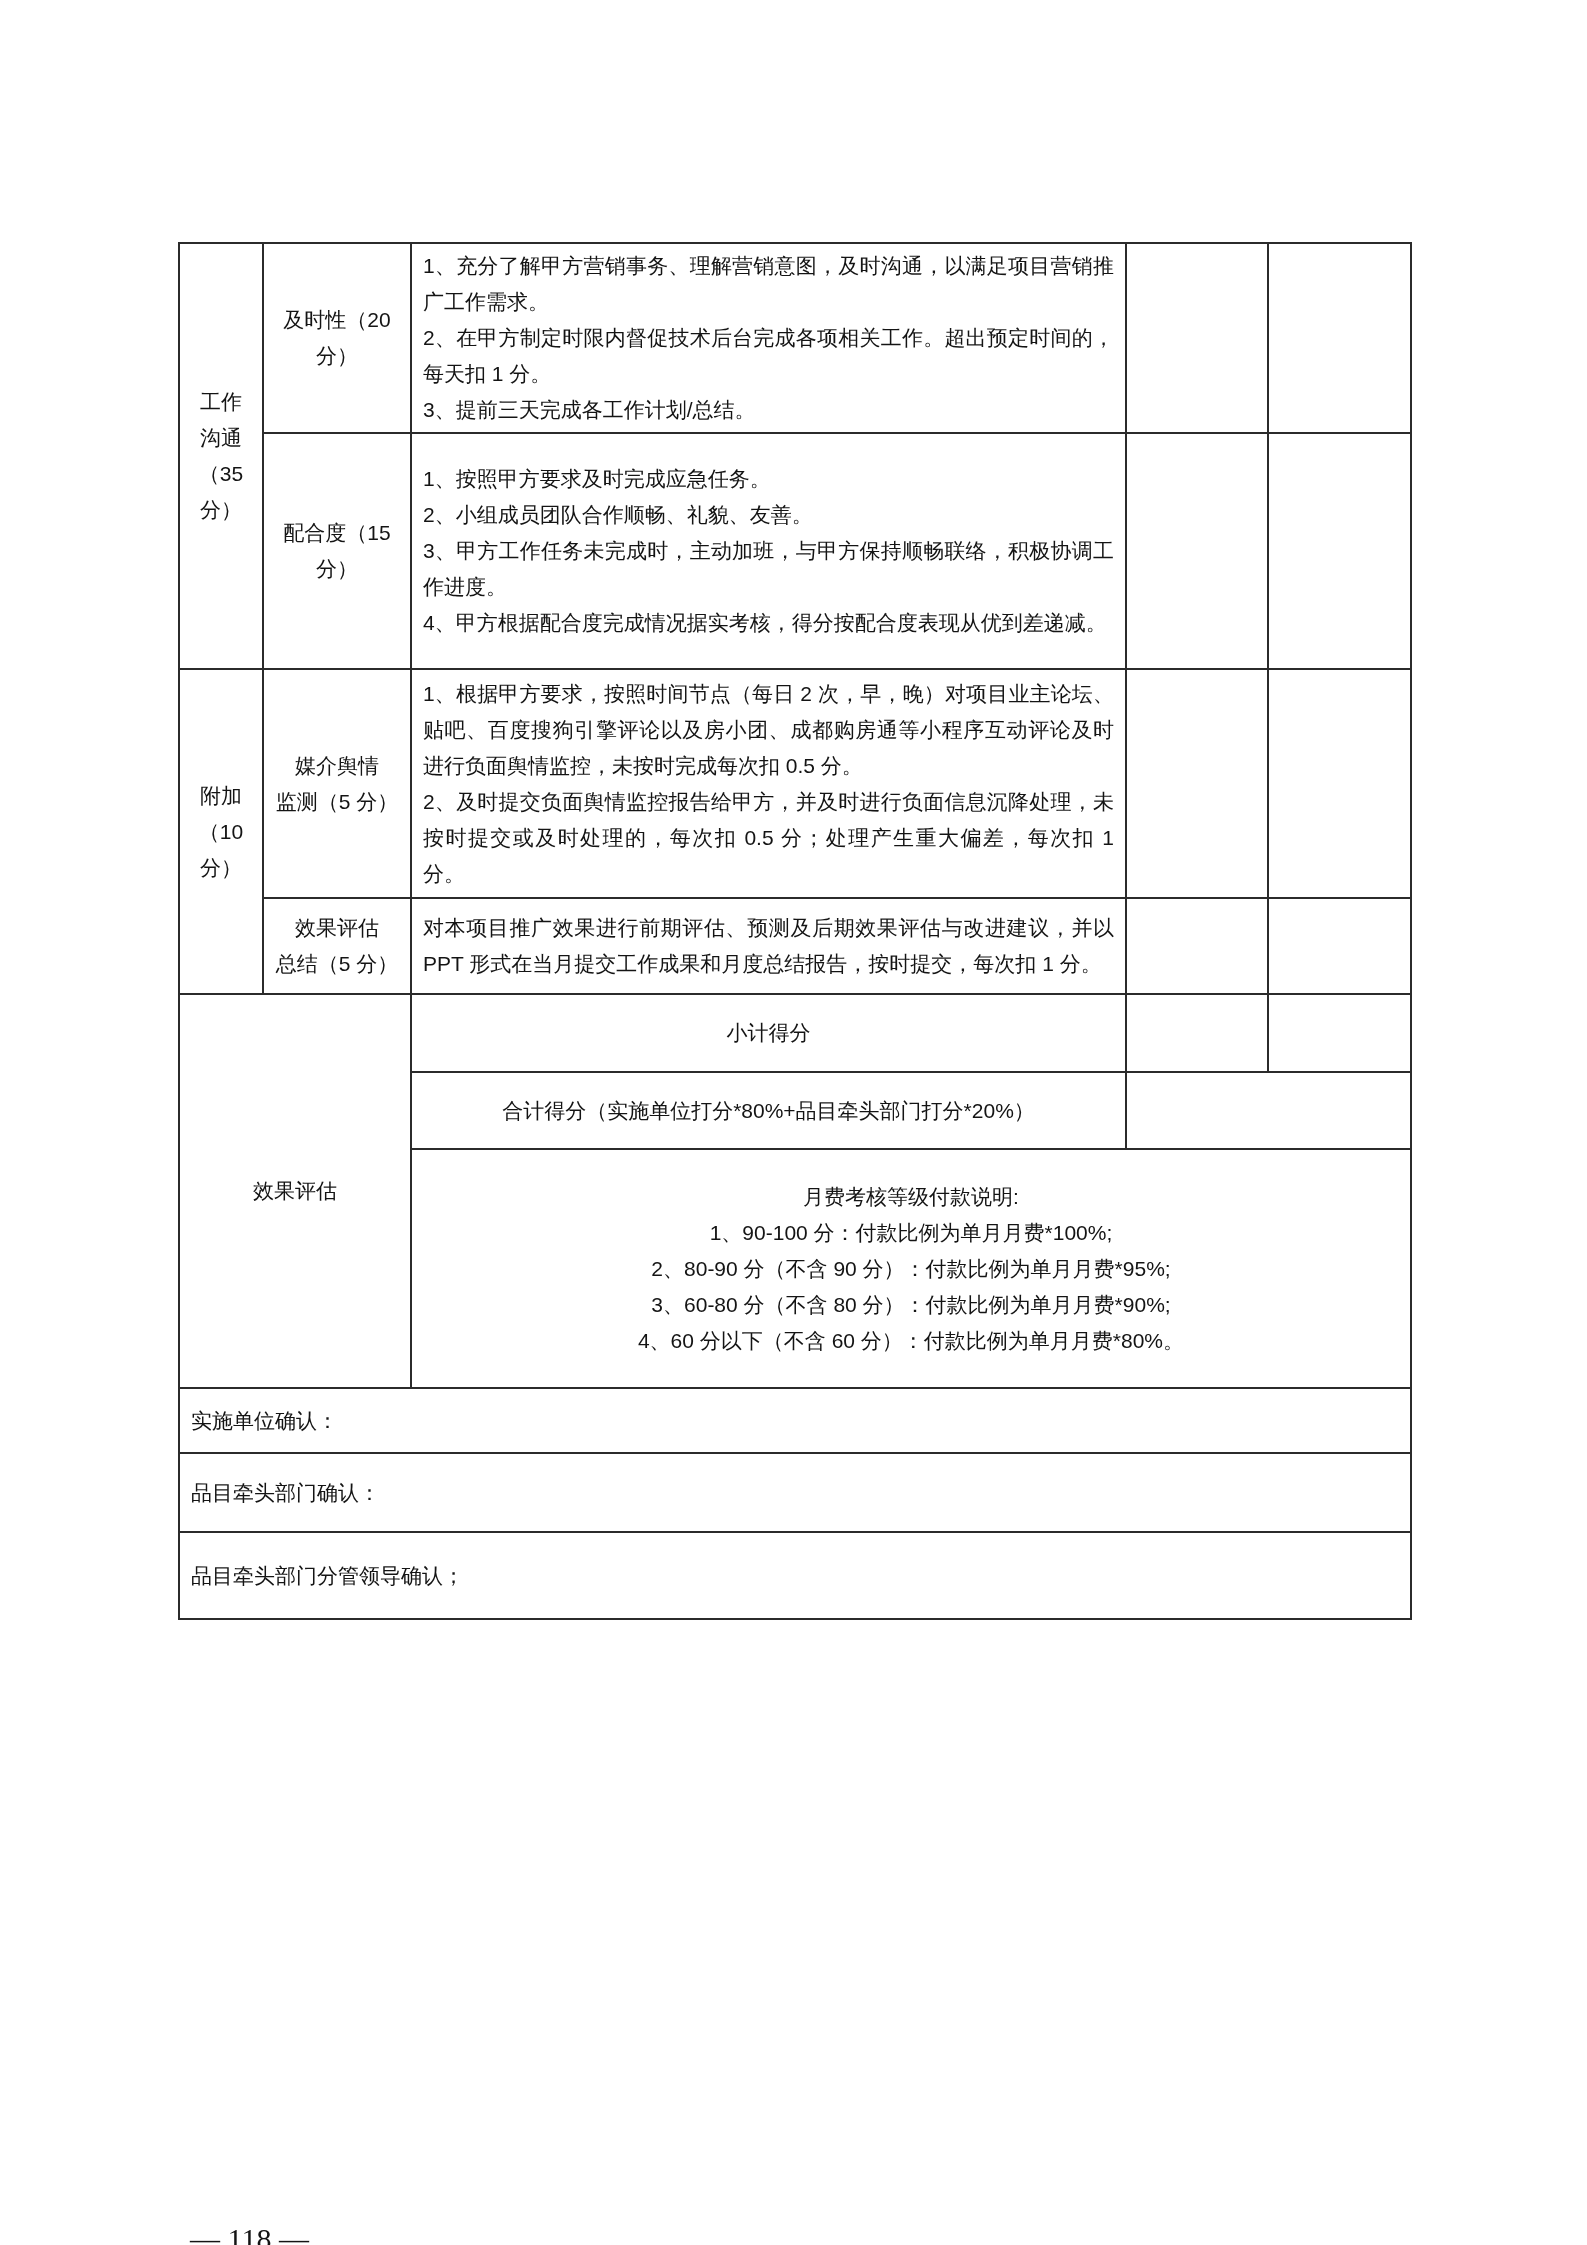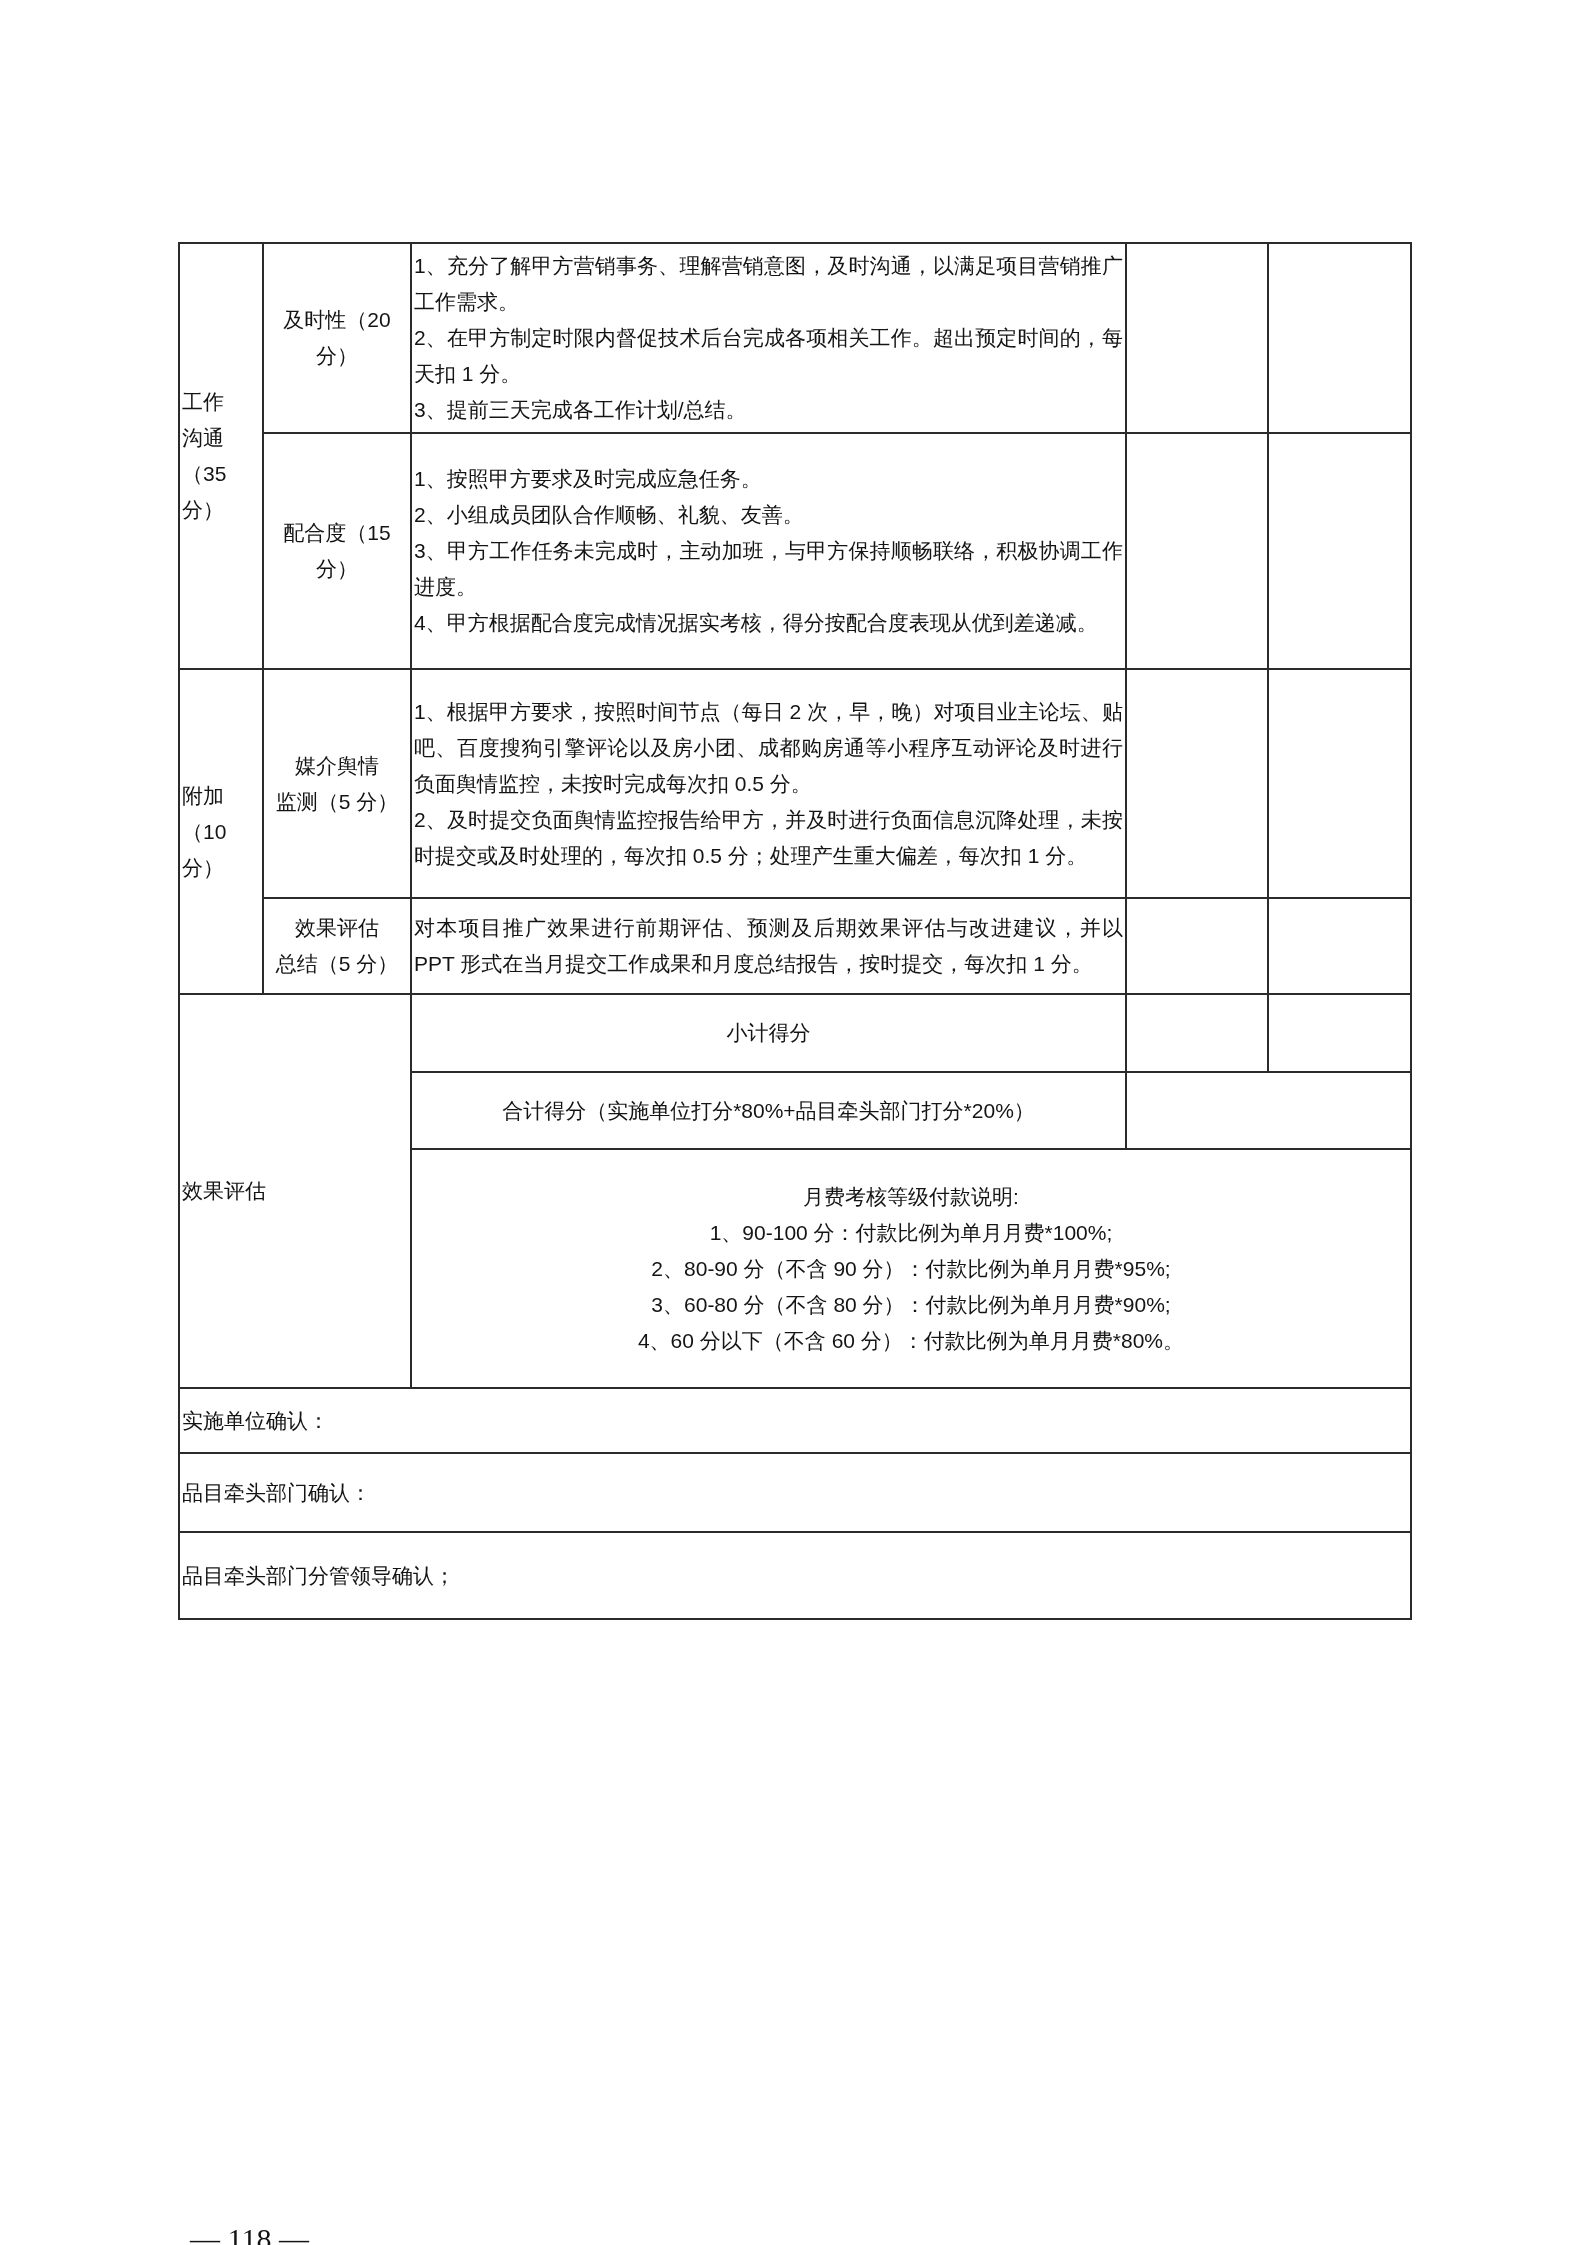--- a/index.html
+++ b/index.html
@@ -18,24 +18,25 @@
     top: 242px;
     width: 1232px;
     border-collapse: collapse;
     table-layout: fixed;
   }
   table.score-table td {
     border: 2px solid #2b2b2b;
     vertical-align: middle;
     font-size: 21px;
     line-height: 36px;
-    padding: 4px 2px;
+    padding: 4px 11px;
     overflow: hidden;
   }
   td.cat {
+    text-align: center;
     white-space: pre-line;
     padding: 4px 4px;
   }
   td.sub {
     text-align: center;
     white-space: pre-line;
     padding: 4px 6px;
   }
   td.desc {
     text-align: justify;

